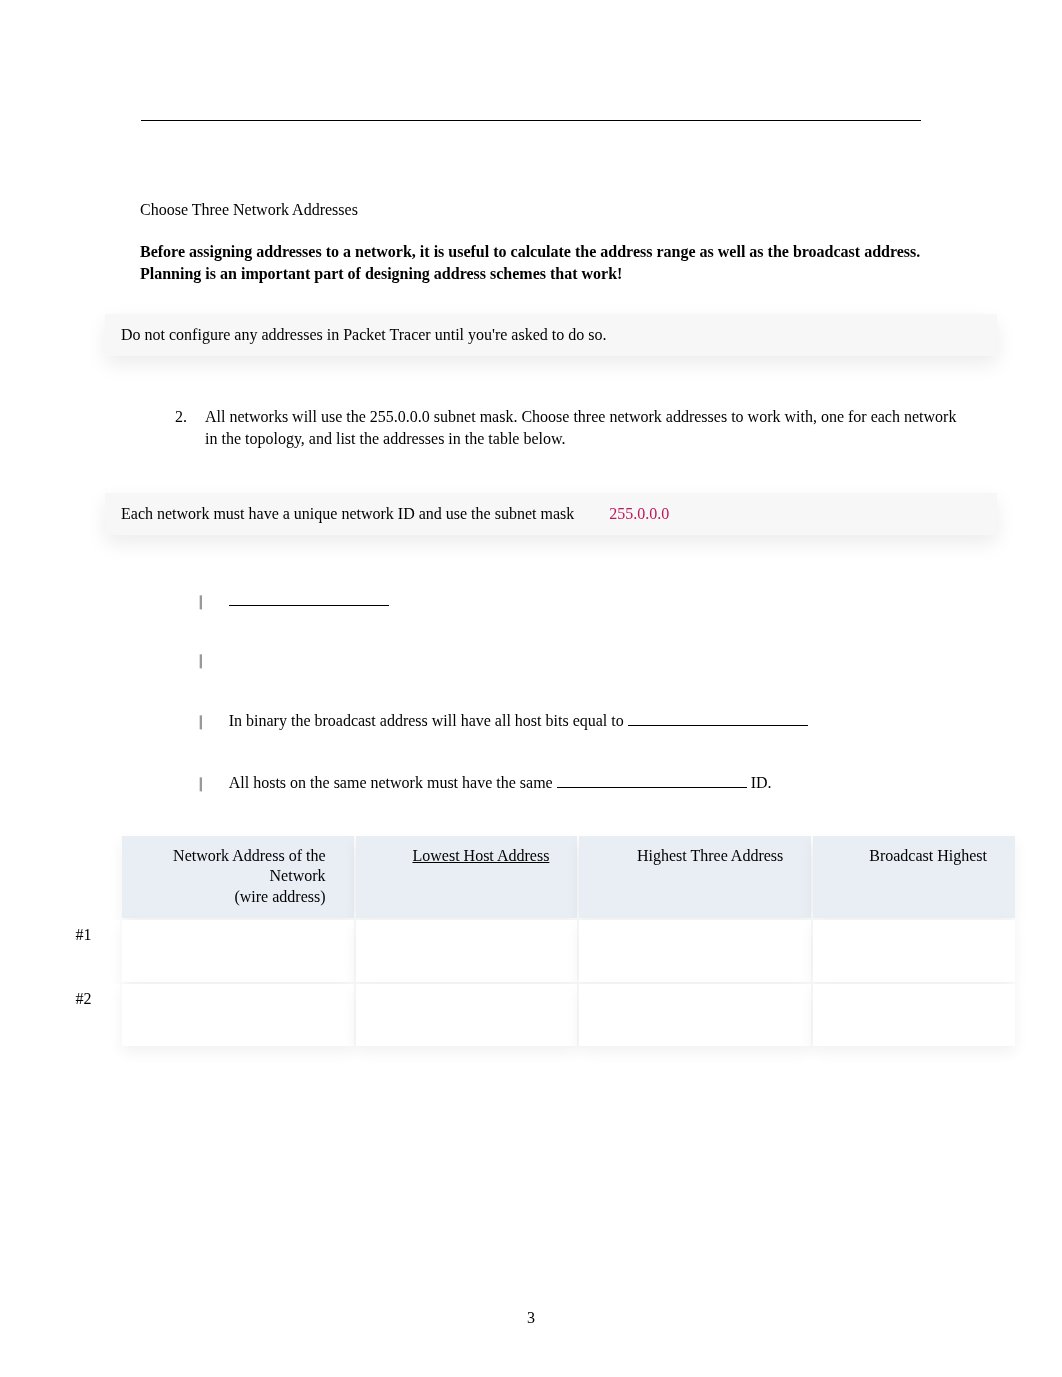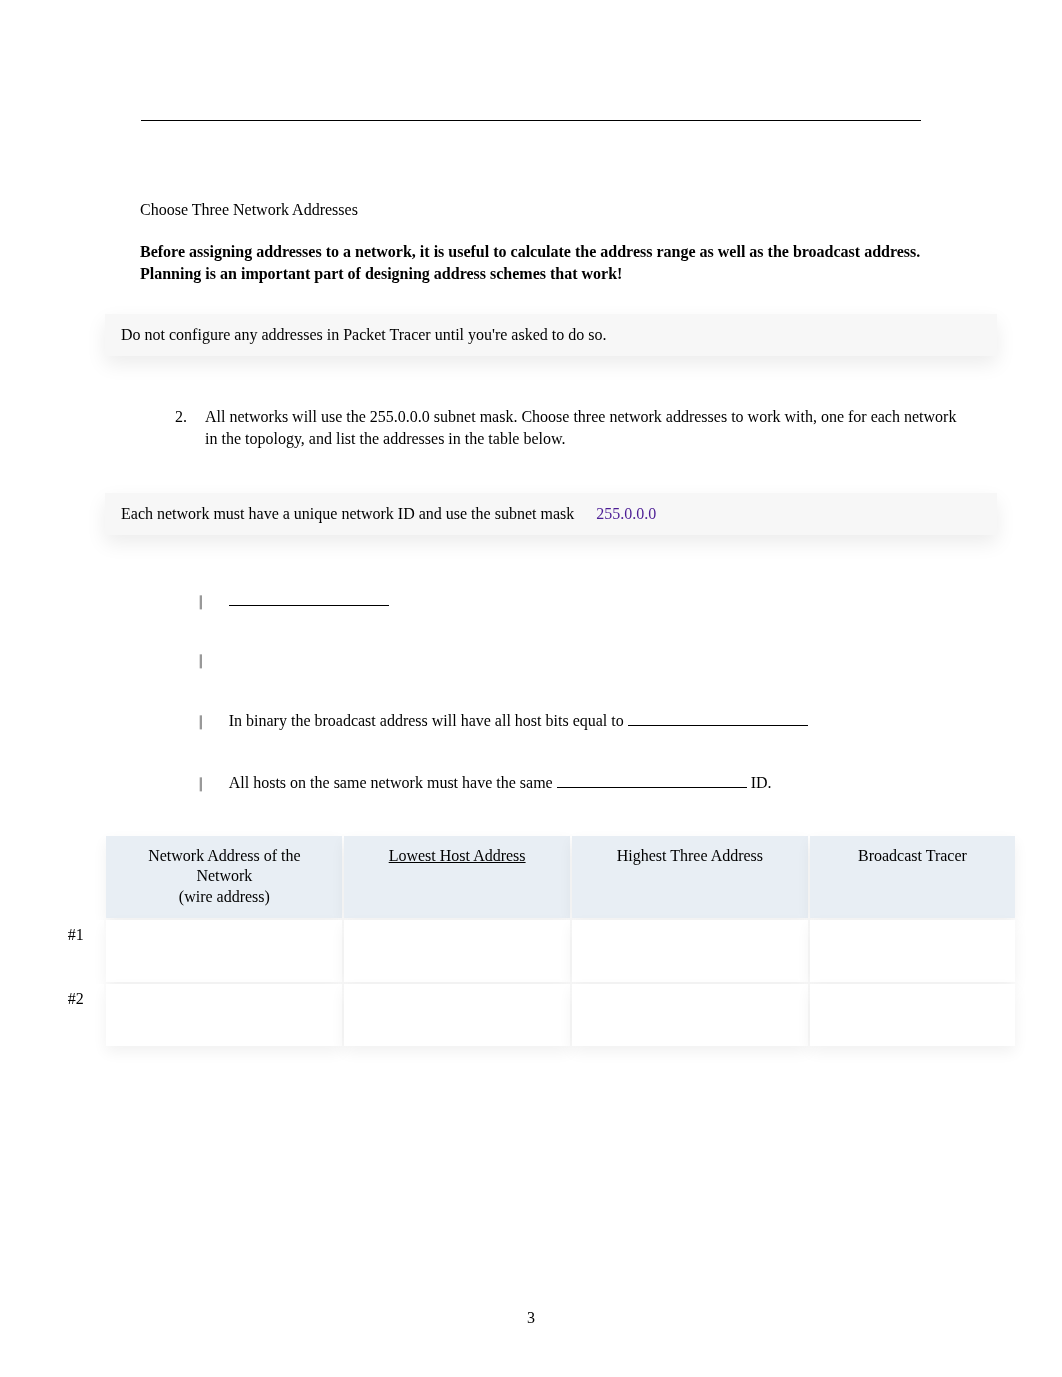--- a/index.html
+++ b/index.html
@@ -44,22 +44,22 @@
     }
     .highlight-box-2 {
       background: #f7f7f7;
       padding: 12px 16px;
       margin-left: 60px;
       margin-right: 20px;
       margin-bottom: 55px;
       box-shadow: 0 8px 20px rgba(0,0,0,0.08);
     }
     .red-text {
-      color: #4c1d95;
-      margin-left: 18px;
+      color: #be185d;
+      margin-left: 31px;
     }
     .numbered-item {
       display: flex;
       margin-left: 130px;
       margin-right: 50px;
       margin-bottom: 42px;
       line-height: 1.4;
     }
     .num-label {
       margin-right: 18px;
@@ -94,23 +94,23 @@
       margin-left: 0;
       margin-right: 0;
       margin-top: 30px;
     }
     table {
       width: 100%;
       border-collapse: separate;
       border-spacing: 2px;
     }
     th, td {
-      text-align: center;
+      text-align: right;
       vertical-align: top;
-      padding: 10px 20px;
+      padding: 10px 28px;
       font-weight: normal;
       font-family: 'Times New Roman', Times, serif;
       font-size: 16px;
     }
     th.row-header {
       width: 40px;
       background: #fff;
     }
     thead th {
       background: #e8eef4;
@@ -186,21 +186,21 @@
 
 <div class="table-wrap">
   <table>
     <thead>
       <tr>
         <th class="row-header"></th>
         <th class="col-net" style="white-space: pre-line;">Network Address of the Network
 (wire address)</th>
         <th class="col-low">Lowest Host Address</th>
         <th class="col-high">Highest Three Address</th>
-        <th class="col-bcast">Broadcast Tracer</th>
+        <th class="col-bcast">Broadcast Highest</th>
       </tr>
     </thead>
     <tbody>
       <tr>
         <th class="row-header">#1</th>
         <td></td>
         <td></td>
         <td></td>
         <td></td>
       </tr>

